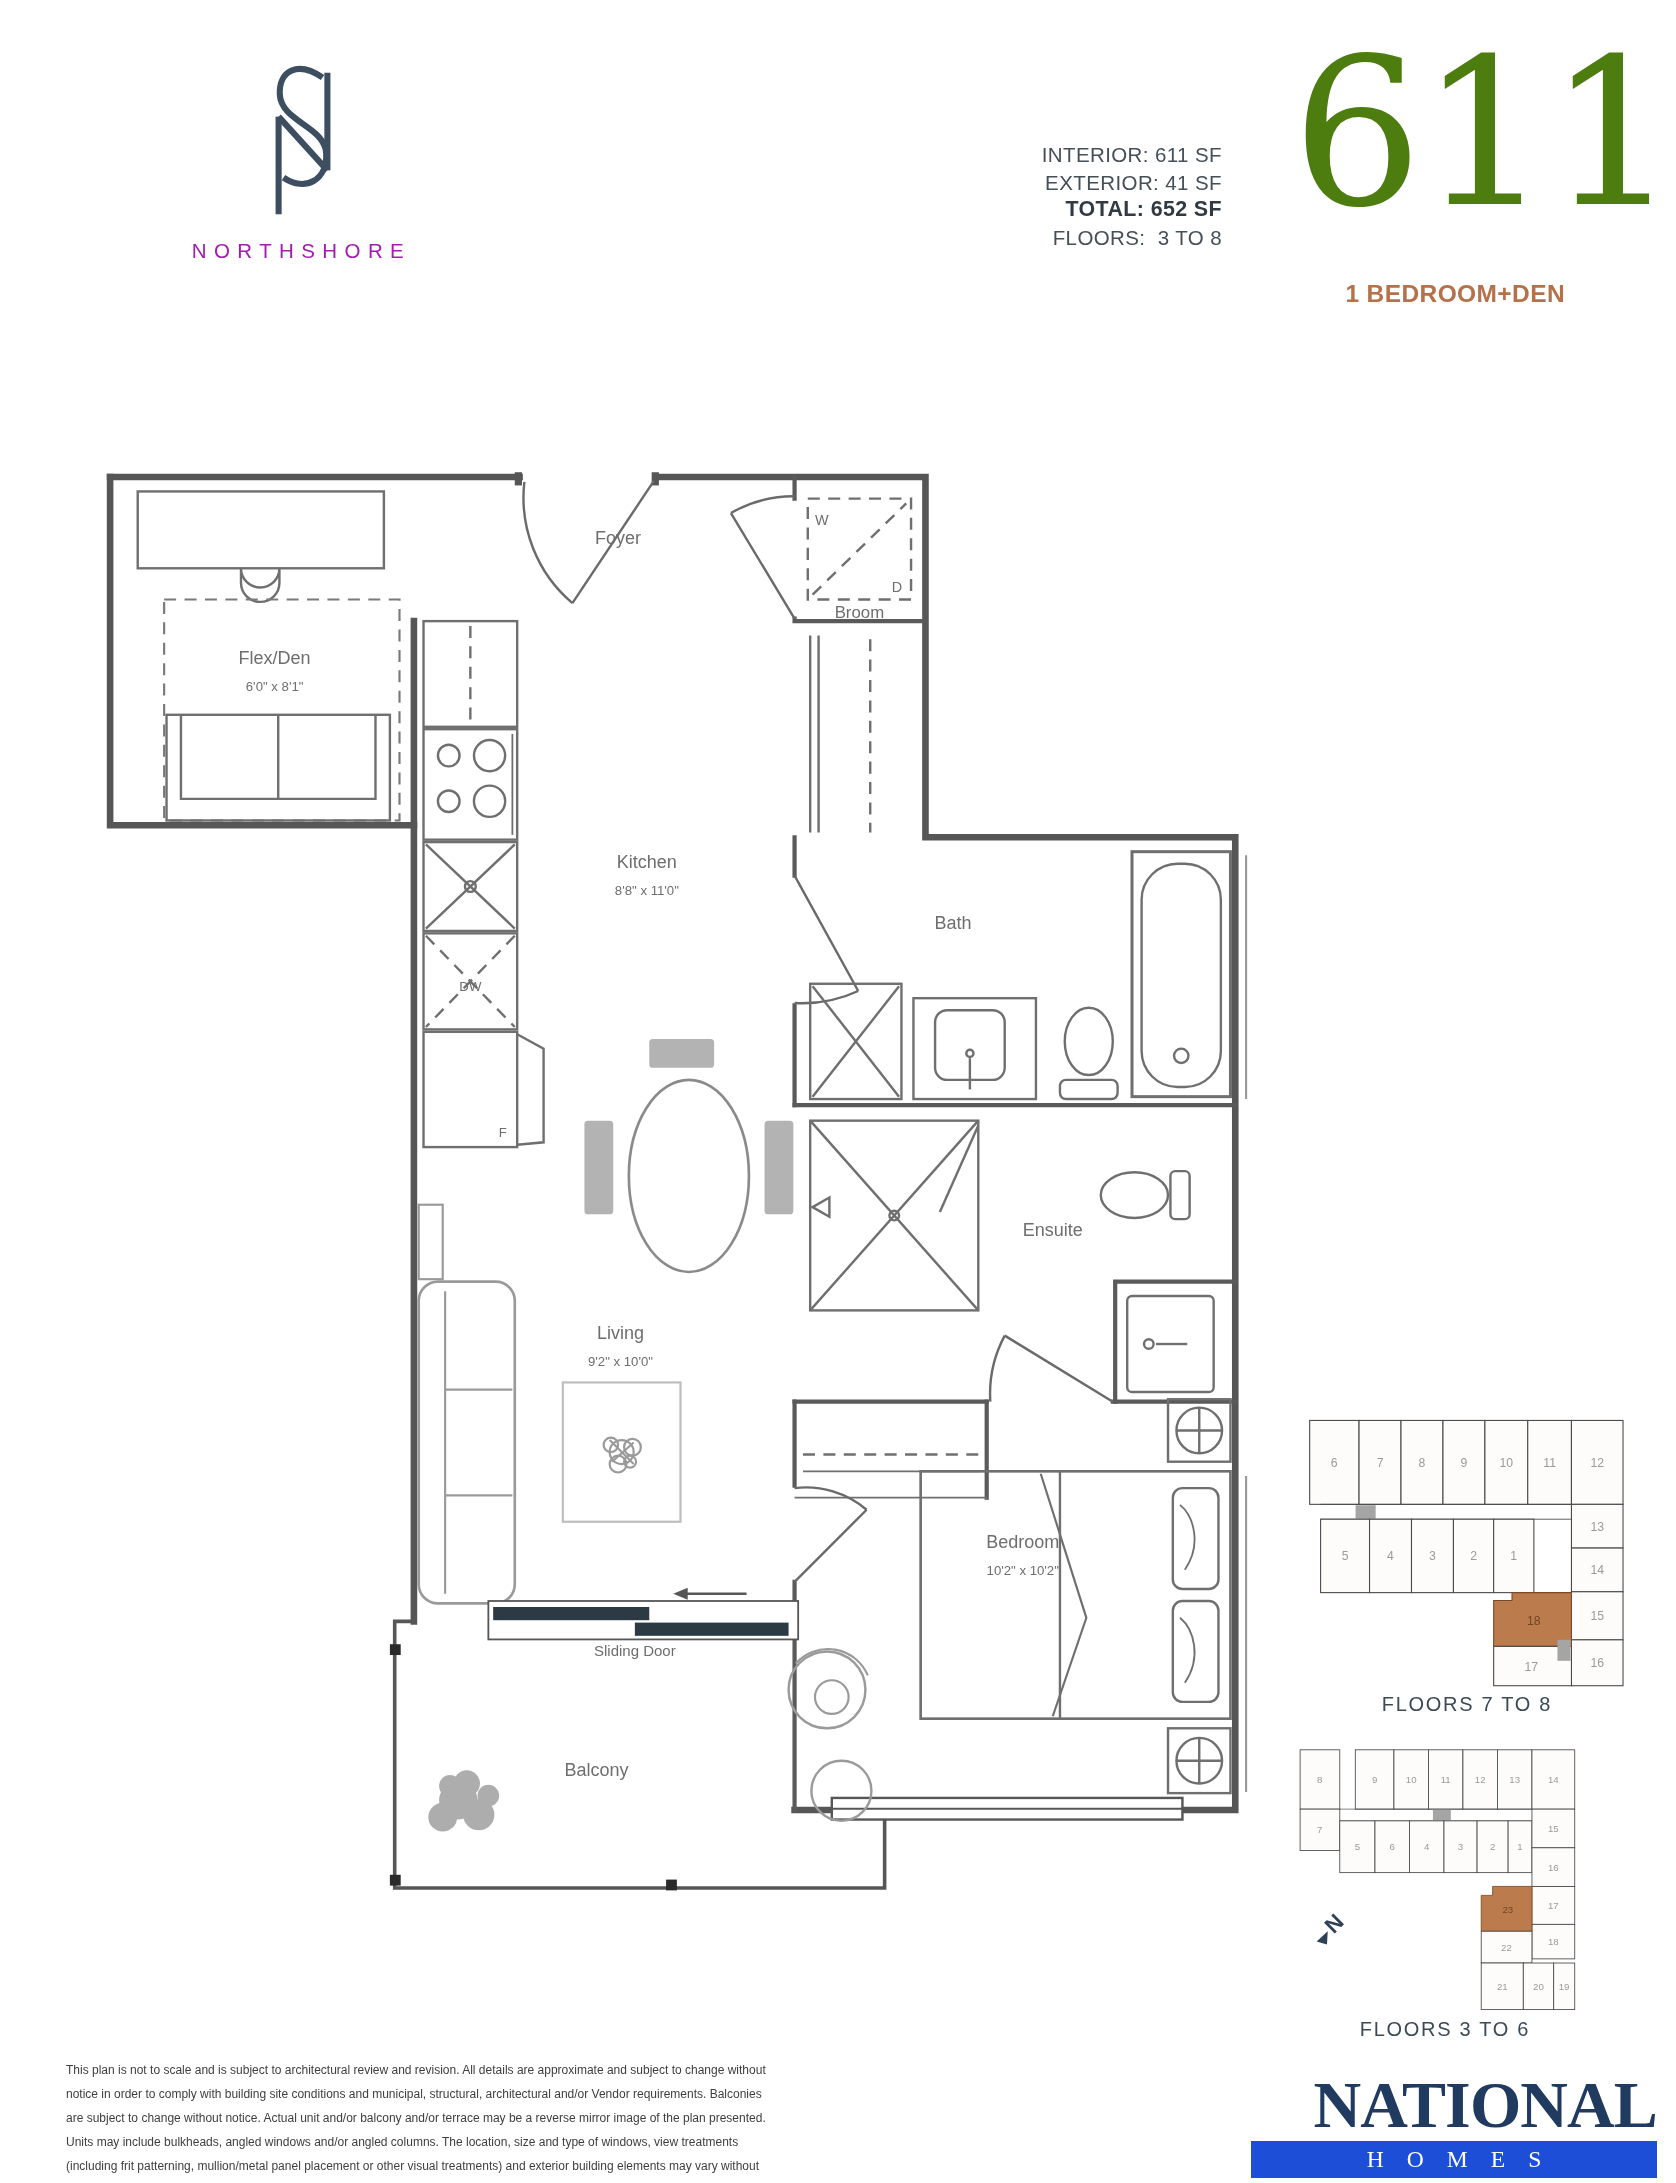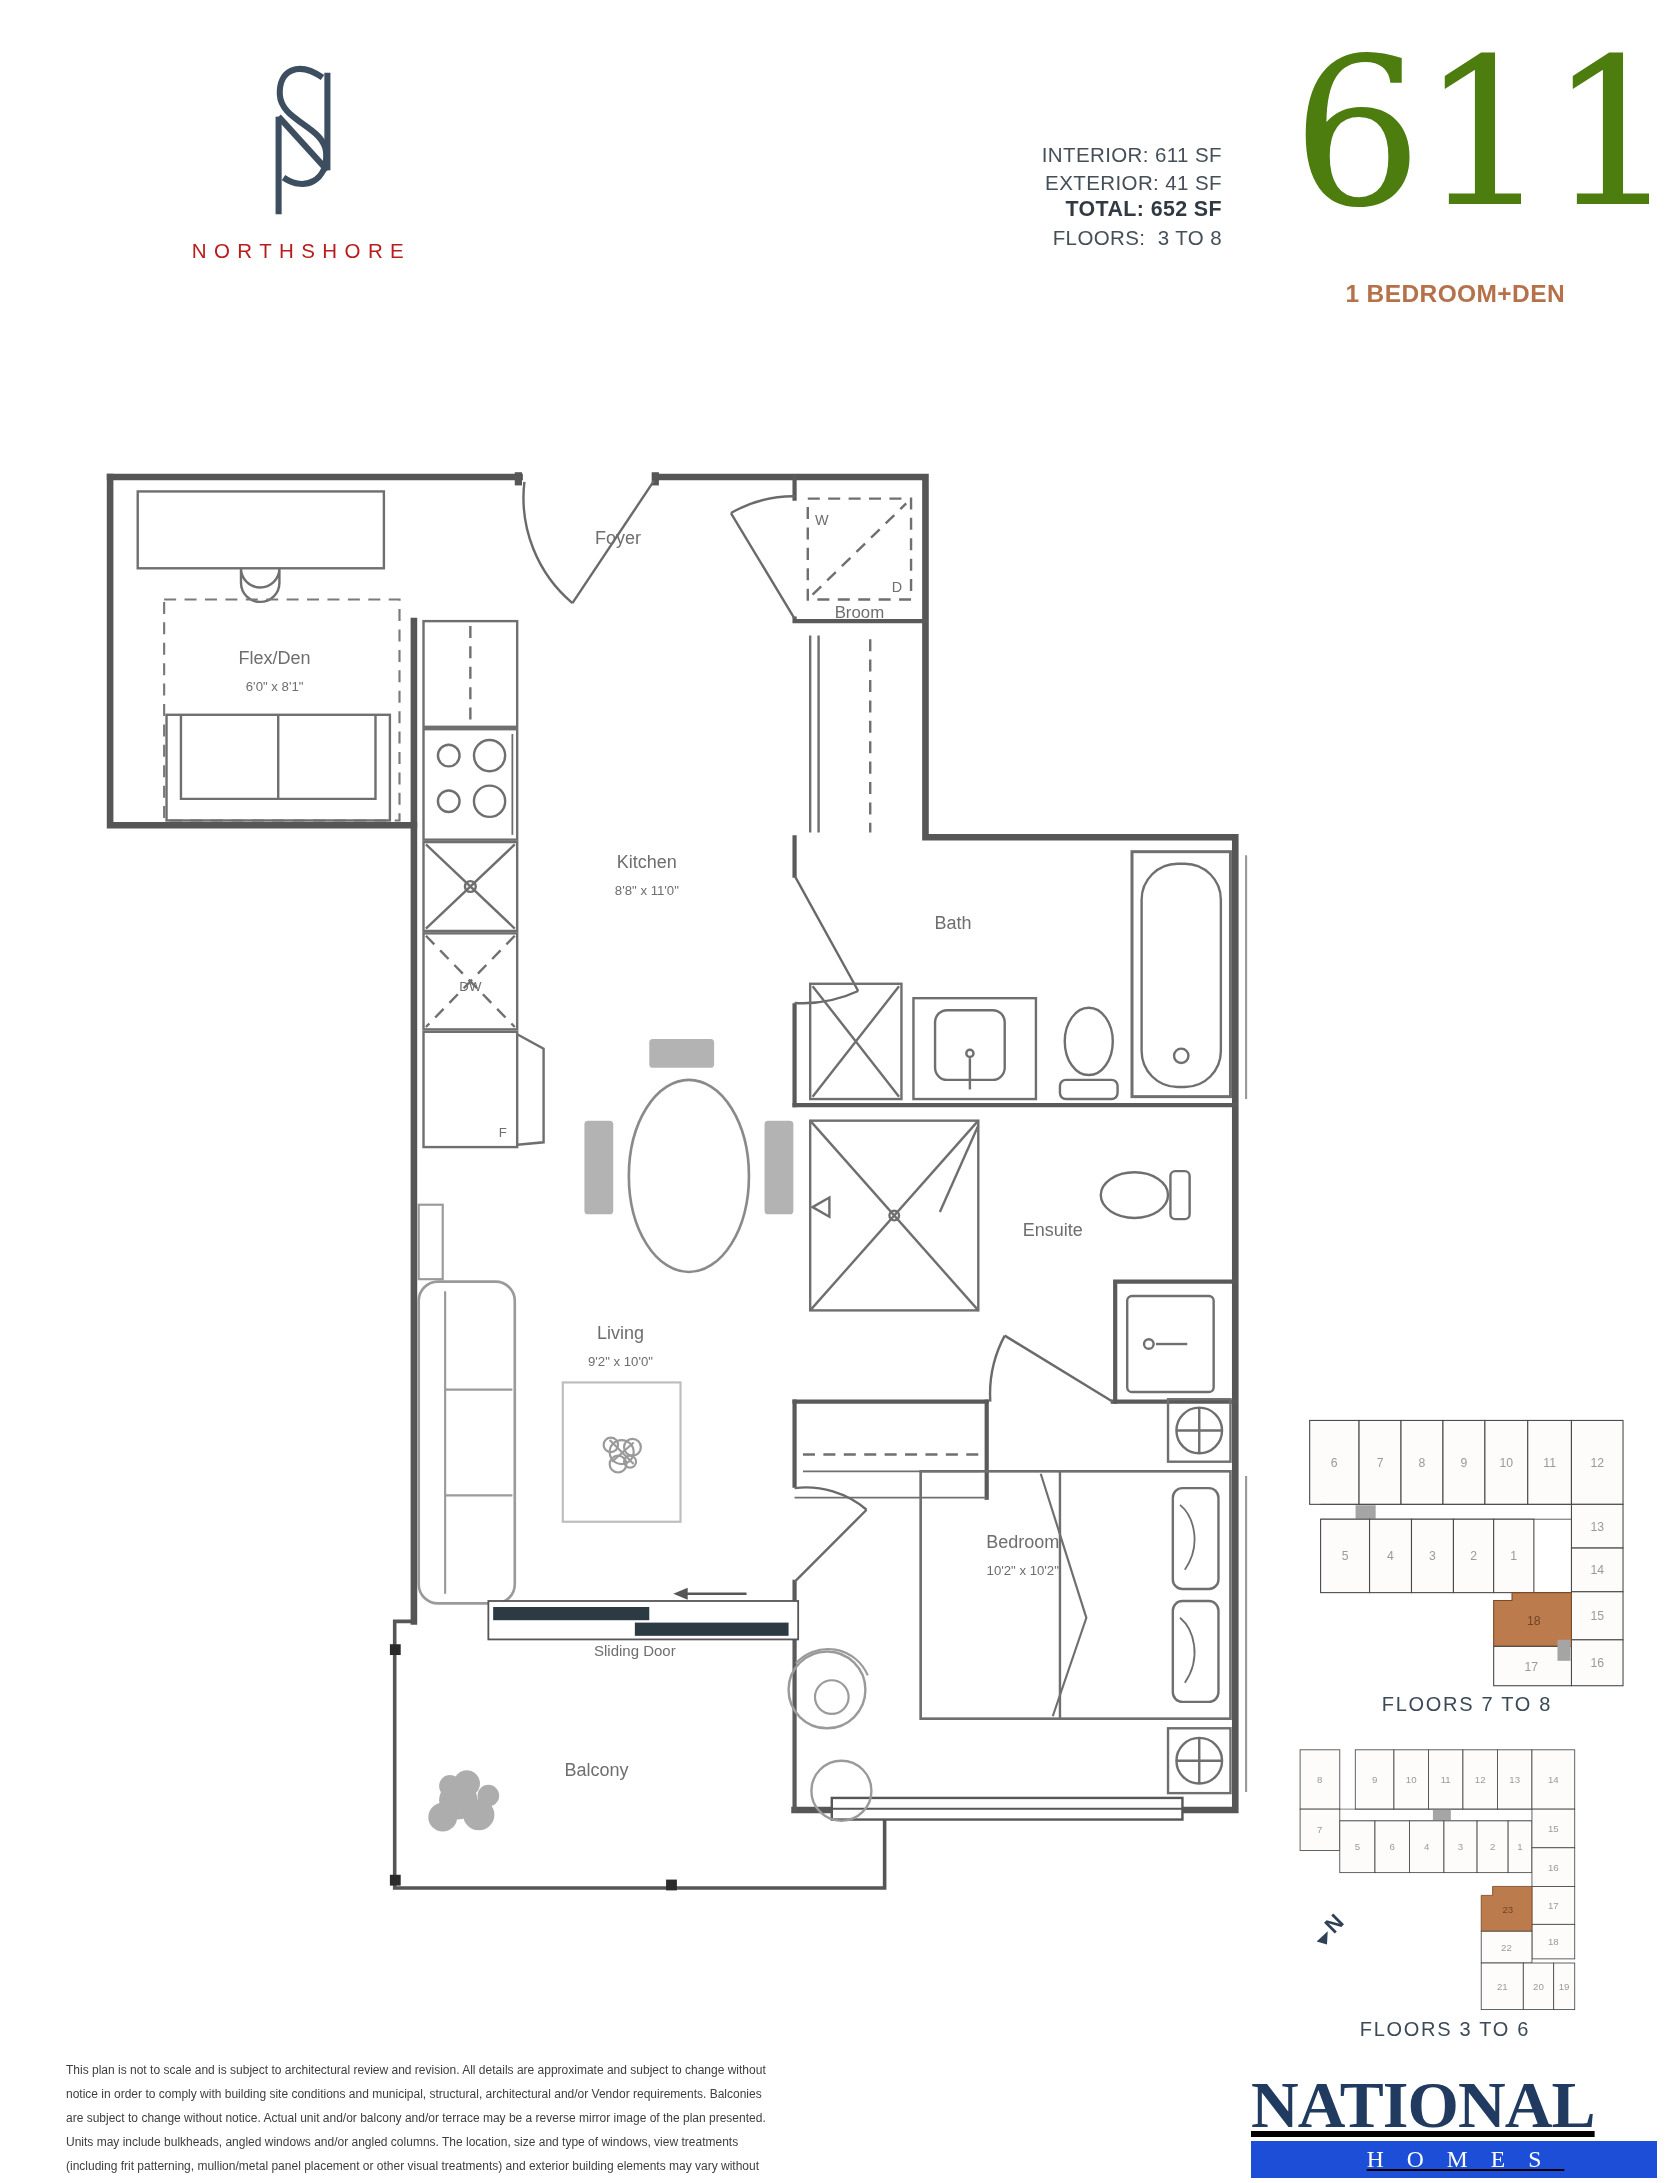--- a/index.html
+++ b/index.html
@@ -2,21 +2,21 @@
 <html style="font-size:7px"><head>
 <meta charset="utf-8">
 <style>
   html,body{margin:0;padding:0;background:#fff;}
   .page{position:relative;width:1677px;height:2277px;background:#ffffff;overflow:hidden;
         font-family:"Liberation Sans",sans-serif;}
   .abs{position:absolute;}
 
   
   .brand-name{left:131px;top:239px;width:341px;text-align:center;
-    font-size:20.5px;letter-spacing:7.4px;color:#b91c1c;font-weight:400;}
+    font-size:20.5px;letter-spacing:7.4px;color:#a21caf;font-weight:400;}
   .stats{left:822px;top:141px;width:400px;text-align:right;color:#454f58;}
   .stats .line{font-size:20.5px;line-height:27.5px;letter-spacing:0.4px;}
   .stats .line.bold{font-weight:bold;color:#313a42;font-size:21.4px;}
   .unit-number{left:1292px;top:31px;width:271px;text-align:right;
     font-family:"DejaVu Serif","Liberation Serif",serif;font-size:205px;line-height:1.0;
     color:#4d7c0f;letter-spacing:-2.6px;}
   .unit-type{left:1310px;top:280px;width:255px;text-align:right;
     font-size:24.5px;font-weight:bold;color:#b5724a;letter-spacing:0.4px;}
 
   
@@ -40,21 +40,21 @@
   .kp-line{stroke:#4a4a4a;stroke-width:2;fill:none;}
   .kpnum{font-family:"Liberation Sans",sans-serif;font-size:28px;fill:#9a9a9a;text-anchor:middle;}
   .kpnum-hl{fill:#6f4526;}
   .kp-hl{fill:#bc7b4c;stroke:#7a4a26;stroke-width:2.5;}
   .kp-gray{fill:#a5a5a5;}
   .kp-caption{font-size:20px;letter-spacing:1.7px;color:#3c4a57;text-align:center;}
 
   
   .disclaimer{left:66px;top:2058px;width:895px;color:#3e3e3e;}
   .disclaimer .dline{font-size:12px;line-height:24px;white-space:nowrap;}
-  .nh-logo{left:1251px;top:2072px;width:406px;text-align:left;text-decoration:underline;}
+  .nh-logo{left:1251px;top:2072px;width:406px;text-align:right;}
   .nh-name{font-family:"Liberation Serif",serif;font-weight:bold;font-size:66px;line-height:1.0;
     color:#203a60;letter-spacing:-0.9px;}
   .nh-bar{margin-top:2.6px;height:37px;background:#1d4ed8;display:flex;align-items:center;justify-content:center;}
   .nh-homes{font-family:"Liberation Serif",serif;font-size:23.6px;color:#ffffff;
     letter-spacing:23px;margin-right:-23px;}
 </style>
 </head>
 <body>
 
 <div class="page">

